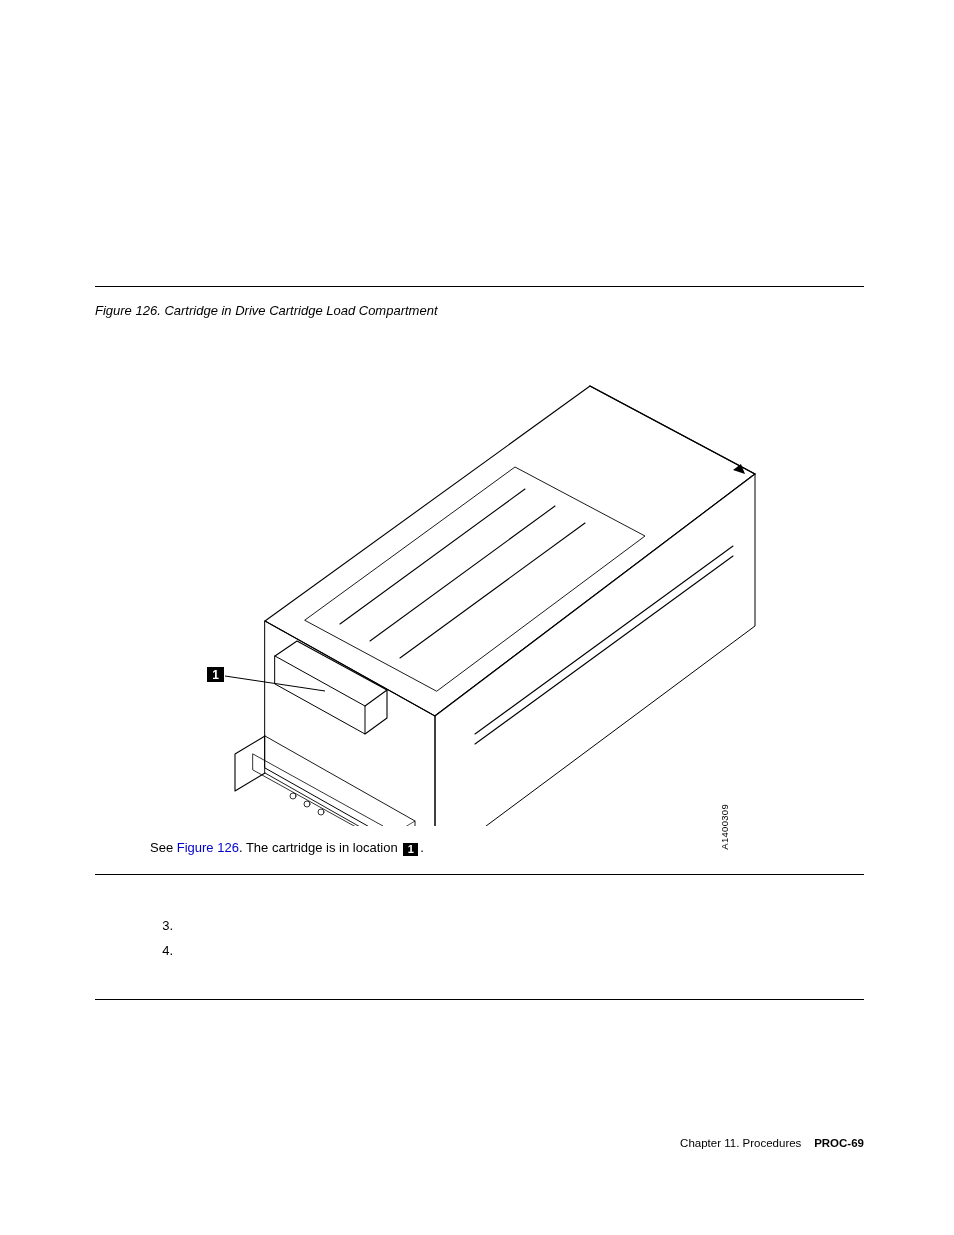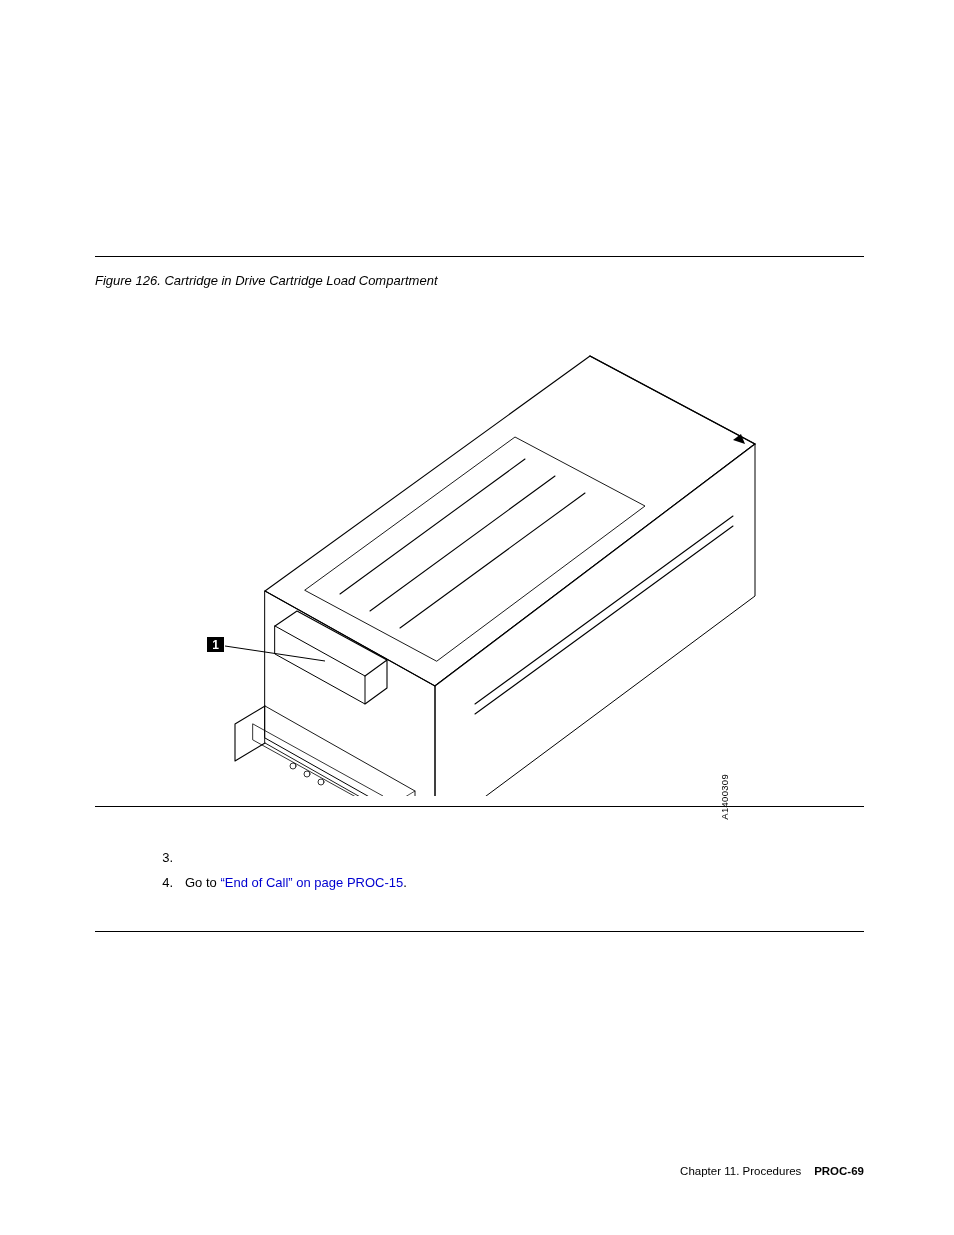--- a/index.html
+++ b/index.html
@@ -1,35 +1,35 @@
 <!DOCTYPE html>
 <html><head>
 <meta charset="utf-8">
 <style>
 * { box-sizing: border-box; margin: 0; padding: 0; }
 html, body { width: 954px; height: 1235px; background: #fff; font-family: Arial, Helvetica, sans-serif; color: #000; }
-.page { position: relative; width: 954px; height: 1235px; padding: 66px 90px 0 95px; }
+.page { position: relative; width: 954px; height: 1235px; padding: 96px 90px 0 95px; }
 .figure-block { margin-top: 190px; }
 .rule { border: none; border-top: 1.2px solid #000; margin: 0; }
 .figure-title { font-size: 13px; margin: 16px 0 18px 0; font-style: italic; }
 .figure-title em { font-style: italic; }
 .figure-image { position: relative; width: 730px; height: 490px; margin: 0 auto; }
 .figure-image svg { width: 100%; height: 100%; }
 .figure-code { position: absolute; right: 115px; bottom: 22px; font-size: 9.5px; transform: rotate(-90deg); transform-origin: right bottom; letter-spacing: 0.3px; }
 .caption-line { font-size: 13px; margin: 14px 0 18px 55px; }
 .caption-line a { color: #0000d0; text-decoration: none; }
 .callout-box { display: inline-block; background: #000; color: #fff; font-weight: bold; font-size: 11px; width: 15px; height: 13px; line-height: 13px; text-align: center; vertical-align: -1px; margin: 0 2px; }
 .section-sep { margin-top: 10px; }
 .section-body { margin-top: 42px; font-size: 13px; line-height: 1.45; }
 .step-row { display: flex; margin-bottom: 6px; }
 .step-num { width: 90px; text-align: right; padding-right: 12px; }
 .step-text { flex: 1; }
 .step-text a { color: #0000d0; text-decoration: none; }
 .end-rule { margin-top: 38px; }
-.footer { position: absolute; bottom: 58px; right: 90px; font-size: 11.5px; margin-left: 43px; }
+.footer { position: absolute; bottom: 86px; right: 90px; font-size: 11.5px; margin-left: 43px; }
 </style>
 </head>
 <body>
 
 <div class="page">
 
   <div class="figure-block">
     <hr class="rule">
     <p class="figure-title">
       <em>Figure 126.</em>
@@ -77,33 +77,33 @@
         </g>
 
         <line x1="110" y1="340" x2="210" y2="355" stroke="#000" stroke-width="1"></line>
 
         <rect x="92" y="331" width="17" height="15" fill="#000"></rect>
         <text x="100.5" y="343" text-anchor="middle" fill="#fff" font-size="12" font-family="Arial" font-weight="bold">1</text>
       </svg>
       <span class="figure-code">A1400309</span>
     </div>
 
+    <p class="caption-line">
+      <span>See </span><a href="#">Figure 126</a><span>. The cartridge is in location </span><span class="callout-box">1</span><span>.</span>
+    </p>
 
     <hr class="rule section-sep">
   </div>
 
   <div class="section-body">
     <div class="step-row">
       <div class="step-num">3.</div>
     </div>
     <div class="step-row">
       <div class="step-num">4.</div>
-      <div class="step-text">
-        <span>Go to </span><a href="#">“End of Call” on page PROC-15</a><span>.</span>
-      </div>
     </div>
   </div>
 
   <hr class="rule end-rule">
 
   <div class="footer">
     <span>Chapter 11. Procedures</span>
     &nbsp;&nbsp;
     <strong>PROC-69</strong>
   </div>

